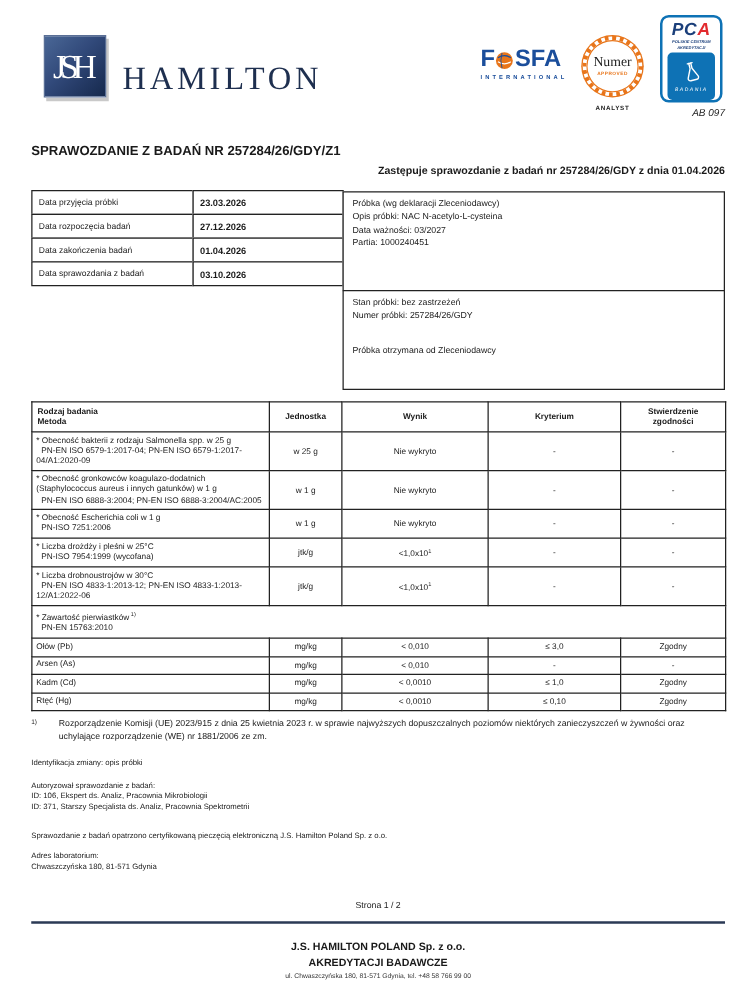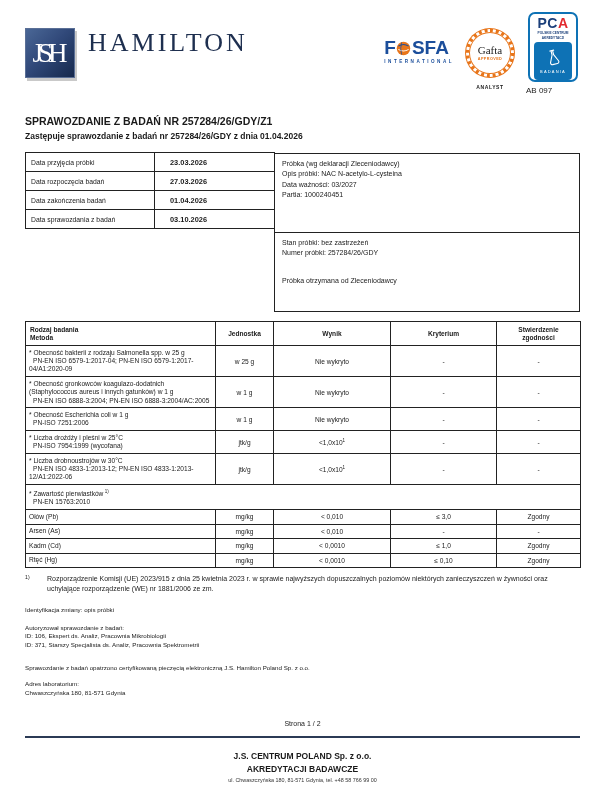--- a/index.html
+++ b/index.html
@@ -2,66 +2,66 @@
 <html lang="pl"><head>
 <meta charset="utf-8">
 <style>
   html,body{margin:0;padding:0;background:#fff;}
   .page{width:600px;height:800px;box-sizing:border-box;position:relative;
         background:#fff;color:#1a1a1a;font-family:"Liberation Sans",sans-serif;
         padding:12px 20px 0 25px;overflow:hidden;}
 
   
   .hdr{display:flex;align-items:flex-start;height:94px;}
-  .brand{display:flex;align-items:flex-start;margin-top:16px;}
+  .brand{display:flex;align-items:flex-end;margin-top:16px;margin-left:10px;}
   .jsh-box{width:50px;height:50px;display:flex;align-items:center;justify-content:center;
            background:linear-gradient(135deg,#4a6796 0%,#31497a 45%,#16294d 100%);
            box-shadow:2px 3px 0 #c9c9c9;border:1px solid #5a6f96;box-sizing:border-box;}
   .jsh-box span{font-family:"Liberation Serif",serif;color:#fff;font-size:27px;
                 letter-spacing:-5px;padding-right:5px;}
   .brand-name{font-family:"Liberation Serif",serif;font-size:26px;letter-spacing:3px;
               color:#1e2f4f;margin-left:13px;}
   .certs{margin-left:auto;display:flex;align-items:flex-start;gap:9px;}
   .fosfa{margin-top:27px;text-align:center;color:#1b4e9b;}
   .fosfa-word{display:flex;align-items:center;font-weight:bold;font-size:19px;line-height:18px;}
   .fosfa-sub{font-size:4.6px;letter-spacing:2.5px;margin-top:2px;font-weight:bold;}
   .gafta{margin-top:17px;text-align:center;width:54px;}
   .gafta-circle{width:42px;height:42px;margin:0 auto;border-radius:50%;
                 border:3px dotted #e8751a;box-shadow:0 0 0 1px #e8751a, inset 0 0 0 1px #e8751a;
                 display:flex;flex-direction:column;align-items:center;justify-content:center;background:#fff;}
   .gafta-name{font-family:"Liberation Serif",serif;font-size:11px;color:#222;line-height:11px;}
   .gafta-approved{font-size:3.8px;color:#e8751a;letter-spacing:.4px;font-weight:bold;margin-top:1px;}
   .gafta-analyst{font-size:5px;font-weight:bold;color:#222;margin-top:7px;letter-spacing:.6px;}
   .ilac{margin-top:11px;}
-  .pca-wrap{text-align:left;width:54px;}
+  .pca-wrap{text-align:right;width:54px;font-style:italic;}
   .pca-card{width:50px;height:70px;border:2px solid #0e72b5;border-radius:7px;background:#fff;
             display:flex;flex-direction:column;align-items:center;padding-top:3px;box-sizing:border-box;margin:0 auto;}
   .pca-acronym{font-size:14px;font-weight:bold;line-height:12px;letter-spacing:.5px;}
   .pca-pc{color:#1b3f7a;} .pca-a{color:#e22a2e;}
   .pca-org{font-size:3.2px;font-weight:bold;color:#1b3f7a;line-height:4.2px;margin-top:1.5px;}
   .pca-badge{width:38px;height:39px;background:#0e72b5;border-radius:4px;margin-top:2px;
              display:flex;flex-direction:column;align-items:center;justify-content:center;}
   .pca-flask{transform:rotate(-14deg);}
   .pca-badge-label{font-size:4px;color:#fff;letter-spacing:1.2px;margin-top:2px;}
   .pca-number{font-size:8px;color:#222;margin-top:4px;}
 
   
   .title{text-align:left;font-weight:bold;font-size:10.5px;margin-top:9px;}
-  .subtitle{text-align:left;font-weight:bold;font-size:8.5px;margin-top:4px;}
+  .subtitle{text-align:right;font-weight:bold;font-size:8.5px;margin-top:4px;}
 
   
   .infobox{margin-top:12px;width:555px;display:flex;font-size:7px;}
   .cell{border:1px solid #222;box-sizing:border-box;background:#fff;}
   .ib-left{width:250px;}
   .ib-right{width:306px;margin-left:-1px;}
   .client-cell{height:80px;padding:5px 6px;line-height:10.8px;}
   .client-name{font-weight:bold;font-size:7.3px;}
   .date-row{display:flex;margin-top:-1px;height:20px;}
   .date-label{width:130px;display:flex;align-items:center;padding-left:5px;font-size:6.8px;box-sizing:border-box;}
-  .date-value{flex:1;margin-left:-1px;display:flex;align-items:center;padding-left:15px;
+  .date-value{flex:1;margin-left:-1px;display:flex;align-items:center;padding-left:5px;
               font-weight:bold;font-size:7.4px;box-sizing:border-box;}
   .sample-cell{height:80px;padding:5px 7px;line-height:10.4px;}
   .state-cell{height:80px;margin-top:-1px;padding:5px 7px;line-height:10.4px;}
   .received-line{margin-top:17px;}
 
   
   .results{width:555px;border-collapse:collapse;margin-top:9px;font-size:6.6px;
            table-layout:fixed;border:1.5px solid #222;}
   .results th,.results td{border:1px solid #222;padding:2.5px 3px;vertical-align:middle;box-sizing:border-box;}
   .results th{font-weight:bold;text-align:center;height:24px;line-height:8px;border-bottom:1.5px solid #222;}
@@ -111,21 +111,21 @@
             <path d="M2.5,5.5 Q8,2 13.5,5.5" stroke="#1b4e9b" stroke-width="1.1" fill="none"></path>
             <path d="M2.5,9 Q8,12.5 13.5,9" stroke="#ffffff" stroke-width="1.1" fill="none"></path>
             <path d="M6,1.5 Q4,8 6,14.5" stroke="#1b4e9b" stroke-width="0.8" fill="none"></path>
           </svg>
           <span>SFA</span>
         </div>
         <div class="fosfa-sub">INTERNATIONAL</div>
       </div>
       <div class="gafta">
         <div class="gafta-circle">
-          <div class="gafta-name">Gafta</div>
+          <div class="gafta-name">Numer</div>
           <div class="gafta-approved">APPROVED</div>
         </div>
         <div class="gafta-analyst">ANALYST</div>
       </div>
       <div class="pca-wrap">
         <div class="pca-card">
           <div class="pca-acronym"><span class="pca-pc">PC</span><span class="pca-a">A</span></div>
           <div class="pca-org">POLSKIE CENTRUM</div>
           <div class="pca-org">AKREDYTACJI</div>
           <div class="pca-badge">
@@ -144,21 +144,21 @@
   <div class="subtitle">Zastępuje sprawozdanie z badań nr 257284/26/GDY z dnia 01.04.2026</div>
 
   <div class="infobox">
     <div class="ib-left">
       <div class="date-row">
         <div class="cell date-label">Data przyjęcia próbki</div>
         <div class="cell date-value">23.03.2026</div>
       </div>
       <div class="date-row">
         <div class="cell date-label">Data rozpoczęcia badań</div>
-        <div class="cell date-value">27.03.2026</div>
+        <div class="cell date-value">27.12.2026</div>
       </div>
       <div class="date-row">
         <div class="cell date-label">Data zakończenia badań</div>
         <div class="cell date-value">01.04.2026</div>
       </div>
       <div class="date-row">
         <div class="cell date-label">Data sprawozdania z badań</div>
         <div class="cell date-value">03.10.2026</div>
       </div>
     </div>
@@ -311,18 +311,18 @@
     <div class="note-seal">Sprawozdanie z badań opatrzono certyfikowaną pieczęcią elektroniczną J.S. Hamilton Poland Sp. z o.o.</div>
     <div class="note-addr">
       <div>Adres laboratorium:</div>
       <div>Chwaszczyńska 180, 81-571 Gdynia</div>
     </div>
   </div>
 
   <div class="page-num">Strona  1 / 2</div>
   <div class="footer-rule"></div>
   <div class="footer">
-    <div class="footer-company">J.S. CENTRUM POLAND Sp. z o.o.</div>
+    <div class="footer-company">J.S. HAMILTON POLAND Sp. z o.o.</div>
     <div class="footer-division">AKREDYTACJI BADAWCZE</div>
     <div class="footer-address">ul. Chwaszczyńska 180, 81-571 Gdynia, tel. +48 58 766 99 00</div>
   </div>
 
 </div>
 
 </body></html>

